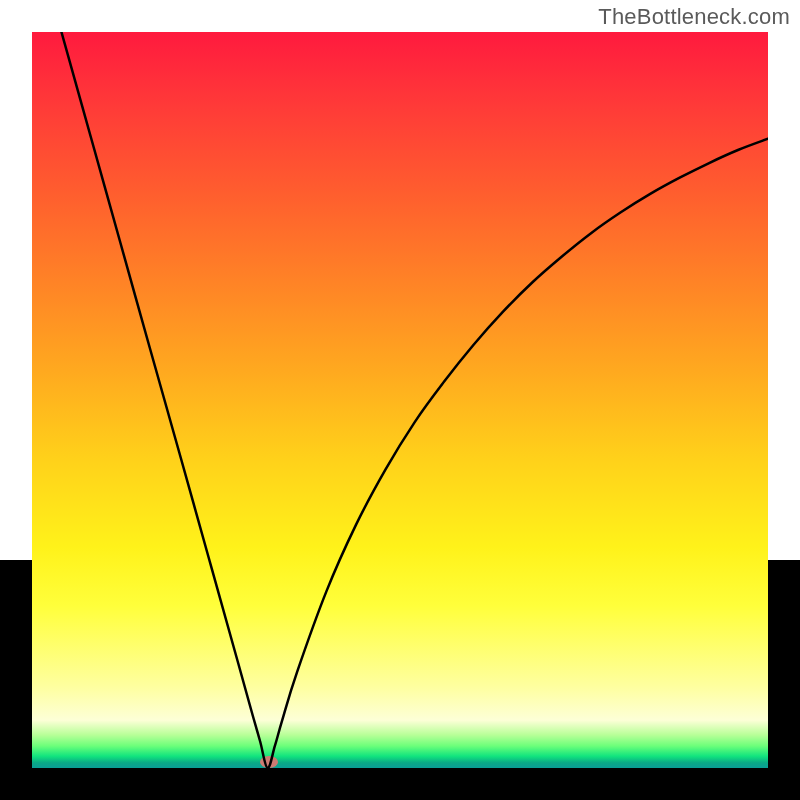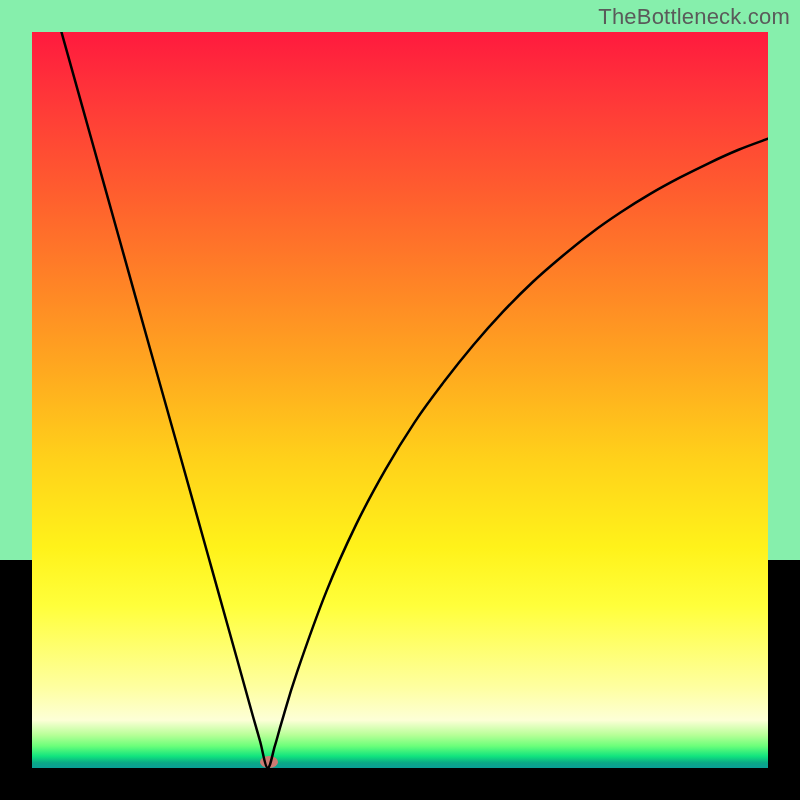--- a/index.html
+++ b/index.html
@@ -10,21 +10,21 @@
     background: #000;
     overflow: hidden;
     font-family: Arial, Helvetica, sans-serif;
   }
   .outer-frame {
     position: absolute;
     top: 0;
     left: 0;
     width: 800px;
     height: 560px;
-    background: #86efac;
+    background: #ffffff;
   }
   .watermark {
     position: absolute;
     top: 4px;
     right: 10px;
     color: #5a5a5a;
     font-size: 22px;
     font-weight: 500;
     letter-spacing: 0.2px;
     user-select: none;

